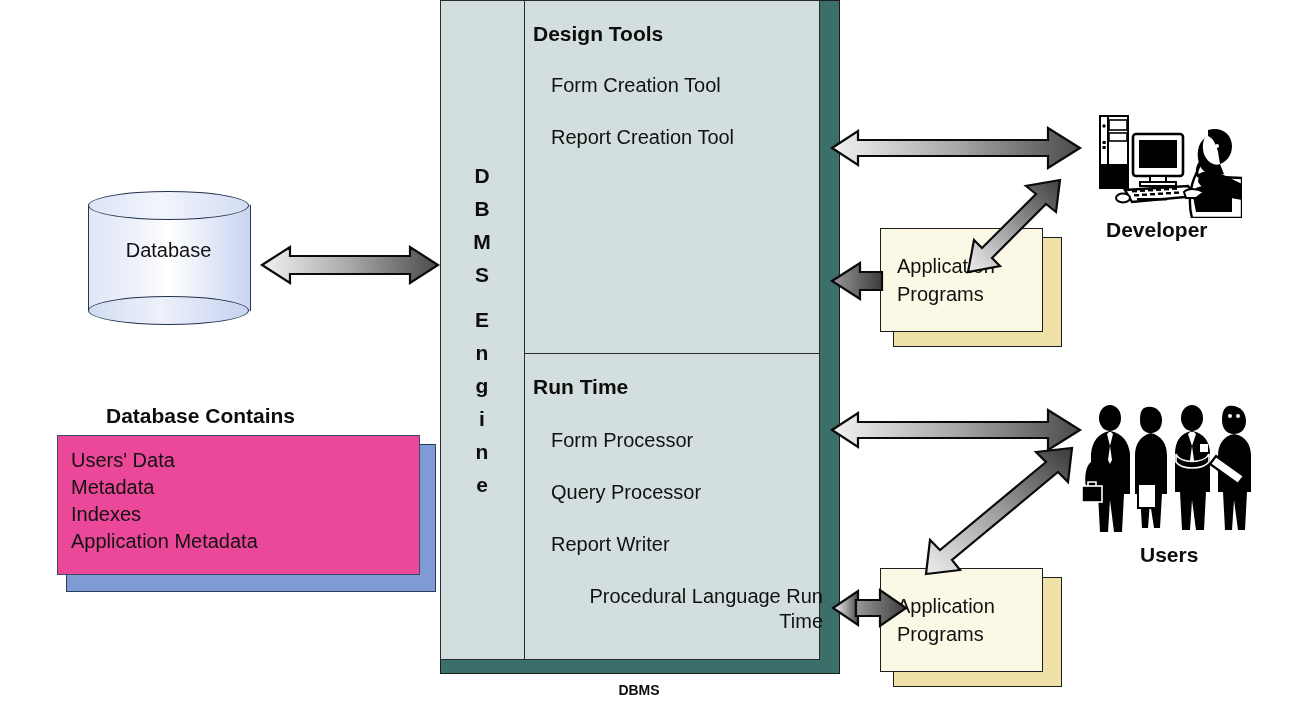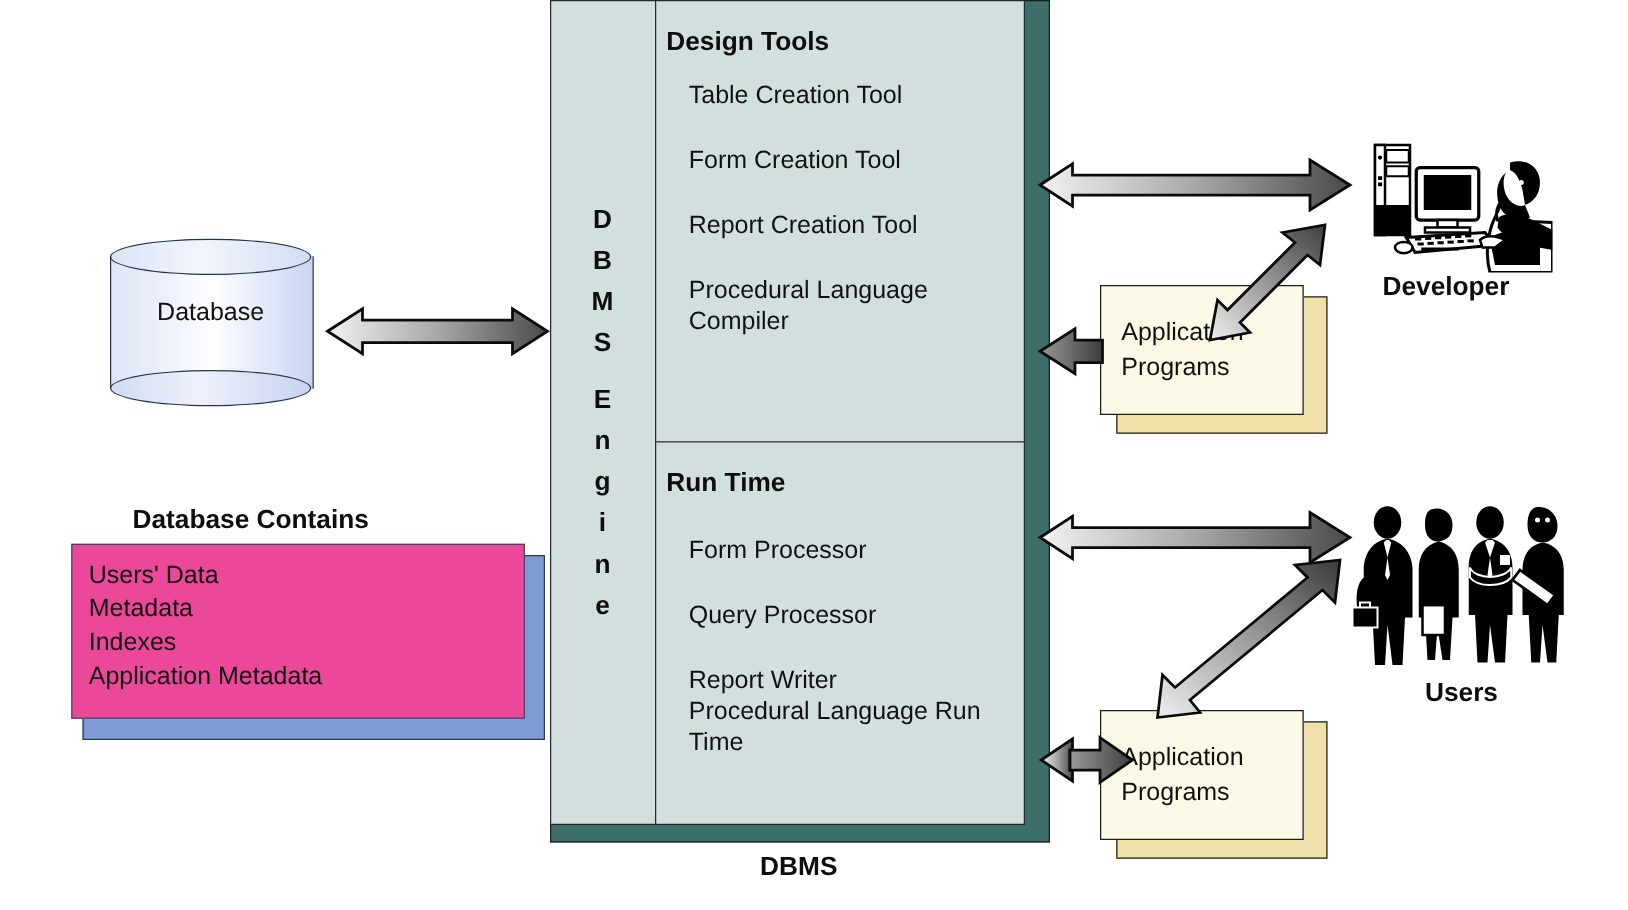--- a/index.html
+++ b/index.html
@@ -79,21 +79,21 @@
   .app-box{
     position:absolute;background:#fcf8e6;border:1px solid #1d1d1d;box-sizing:border-box;
     display:flex;flex-direction:column;justify-content:center;padding-left:16px;
   }
   .app-line{font-size:20px;color:#111;line-height:28px;}
 
   
   .role-label{position:absolute;font-weight:bold;font-size:21px;color:#0d0d0d;}
   .dbms-caption{
     position:absolute;left:440px;top:682px;width:398px;text-align:center;
-    font-weight:bold;font-size:21px;color:#0d0d0d;
+    font-weight:bold;font-size:14px;color:#0d0d0d;
   }
 
   svg.layer{position:absolute;left:0;top:0;width:1302px;height:728px;pointer-events:none;}
   svg.art{position:absolute;}
 </style>
 </head>
 <body>
 
 <div id="stage">
 
@@ -103,32 +103,30 @@
     <div class="spine-letters">
       <span>D</span><br><span>B</span><br><span>M</span><br><span>S</span>
       <span class="spine-gap"></span>
       <span>E</span><br><span>n</span><br><span>g</span><br><span>i</span><br><span>n</span><br><span>e</span>
     </div>
   </div>
   <div class="dbms-divider"></div>
 
   <div class="section" style="top:22px;">
     <div class="sec-title">Design Tools</div>
-    <div class="sec-item" style="margin-top:18px;">Table Creation Tool</div>
     <div class="sec-item" style="margin-top:27px;">Form Creation Tool</div>
     <div class="sec-item" style="margin-top:27px;">Report Creation Tool</div>
-    <div class="sec-item" style="margin-top:27px;">Procedural Language Compiler</div>
   </div>
 
   <div class="section" style="top:375px;">
     <div class="sec-title">Run Time</div>
     <div class="sec-item" style="margin-top:29px;">Form Processor</div>
     <div class="sec-item" style="margin-top:27px;">Query Processor</div>
     <div class="sec-item" style="margin-top:27px;">Report Writer</div>
-    <div class="sec-item" style="">Procedural Language Run Time</div>
+    <div class="sec-item" style="margin-top:27px;text-align:right;">Procedural Language Run Time</div>
   </div>
 
   <div class="dbms-caption">DBMS</div>
 
   <div class="cyl">
     <div class="cyl-body"></div>
     <div class="cyl-bot"></div>
     <div class="cyl-top"></div>
     <div class="cyl-label">Database</div>
   </div>

